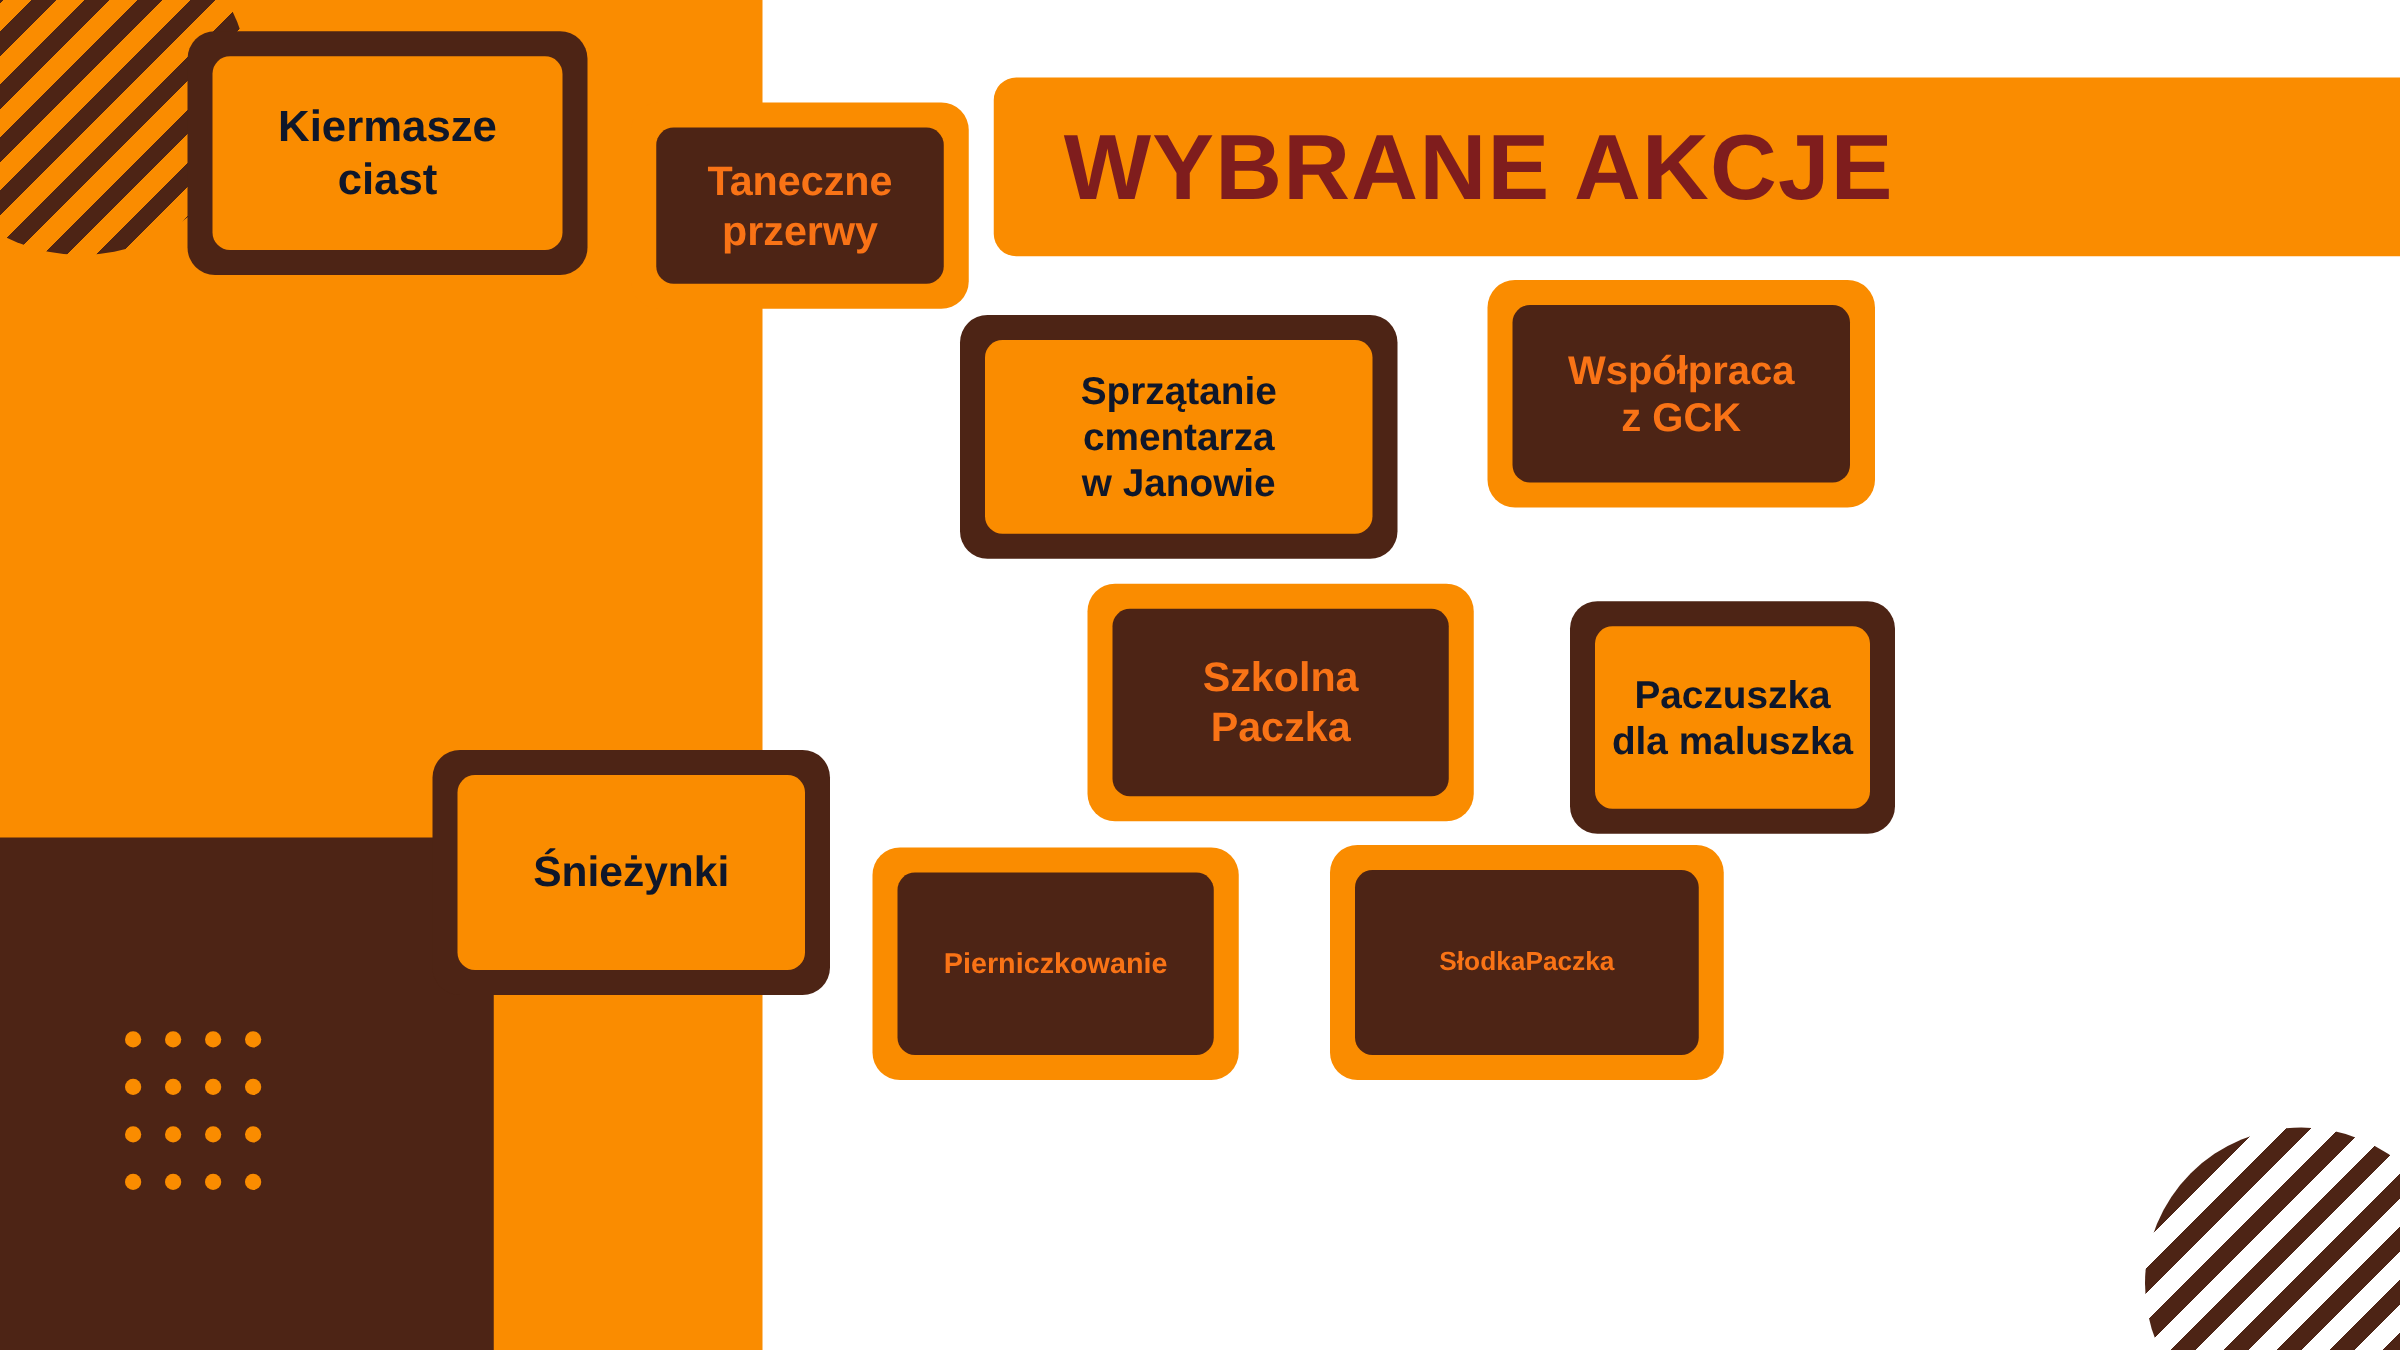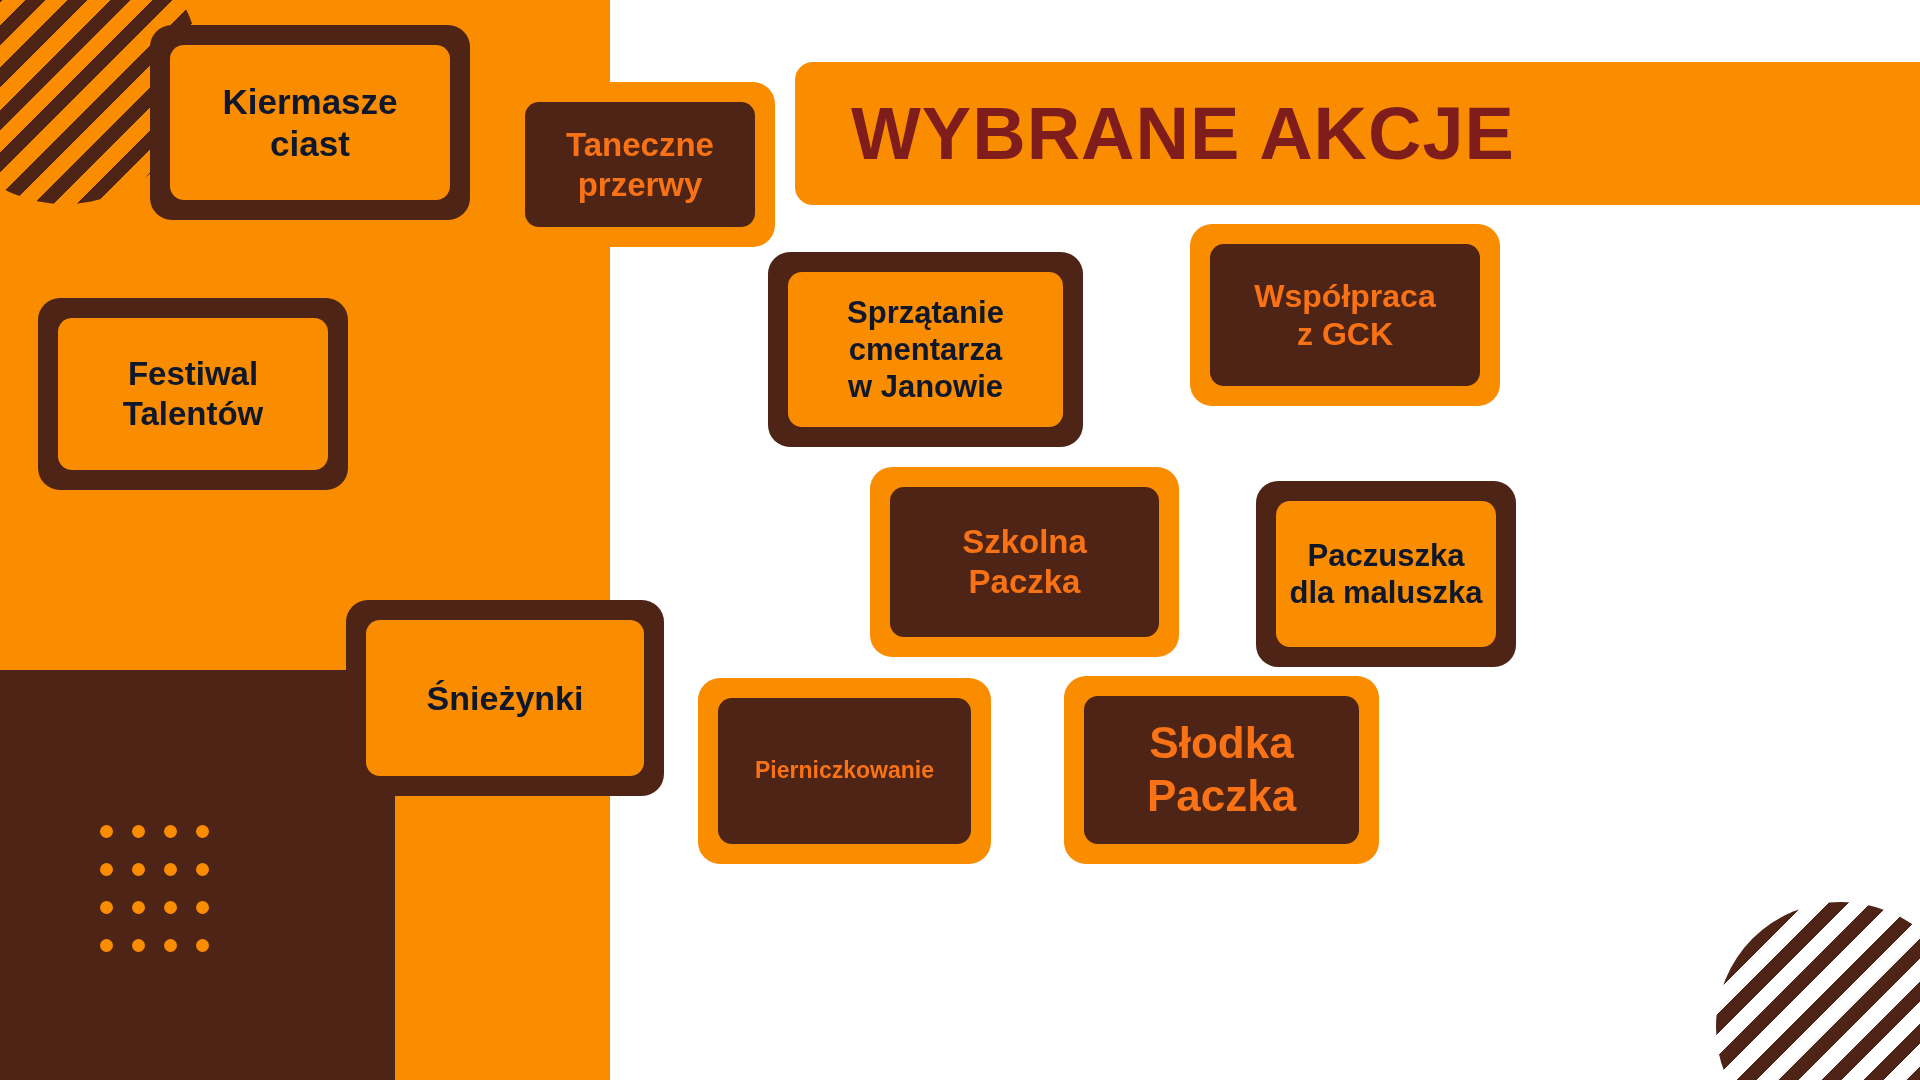--- a/index.html
+++ b/index.html
@@ -130,28 +130,22 @@
     </div>
   </div>
 
   <div class="card orange-frame" style="left:505px; top:82px; width:270px; height:165px; font-size:0;">
     <div class="inner" style="flex-direction:column; font-size:33px;">
       <span>Taneczne</span>
       <span>przerwy</span>
     </div>
   </div>
 
-  <div class="card brown-frame" style="left:38px; top:298px; width:310px; height:192px; font-size:0;">
-    <div class="inner" style="flex-direction:column; font-size:33px;">
-      <span>Festiwal</span>
-      <span>Talentów</span>
-    </div>
-  </div>
 
-  <div class="card brown-frame" style="left:768px; top:252px; width:315px; height:195px; font-size:0;">
+  <div class="card brown-frame" style="left:768px; top:252px; width:350px; height:195px; font-size:0;">
     <div class="inner" style="flex-direction:column; font-size:31px;">
       <span>Sprzątanie</span>
       <span>cmentarza</span>
       <span>w Janowie</span>
     </div>
   </div>
 
   <div class="card orange-frame" style="left:1190px; top:224px; width:310px; height:182px; font-size:0;">
     <div class="inner" style="flex-direction:column; font-size:32px;">
       <span>Współpraca</span>
@@ -180,21 +174,21 @@
     </div>
   </div>
 
   <div class="card orange-frame" style="left:698px; top:678px; width:293px; height:186px; font-size:0;">
     <div class="inner" style="flex-direction:column; font-size:23px;">
       <span>Pierniczkowanie</span>
     </div>
   </div>
 
   <div class="card orange-frame" style="left:1064px; top:676px; width:315px; height:188px; font-size:0;">
-    <div class="inner" style="flex-direction:column; font-size:44px;">
+    <div class="inner" style="flex-direction:row; font-size:21px;">
       <span>Słodka</span>
       <span>Paczka</span>
     </div>
   </div>
 
   <div class="stripe-circle" id="deco-br">
     <div class="stripes"></div>
   </div>
 
 </div>

